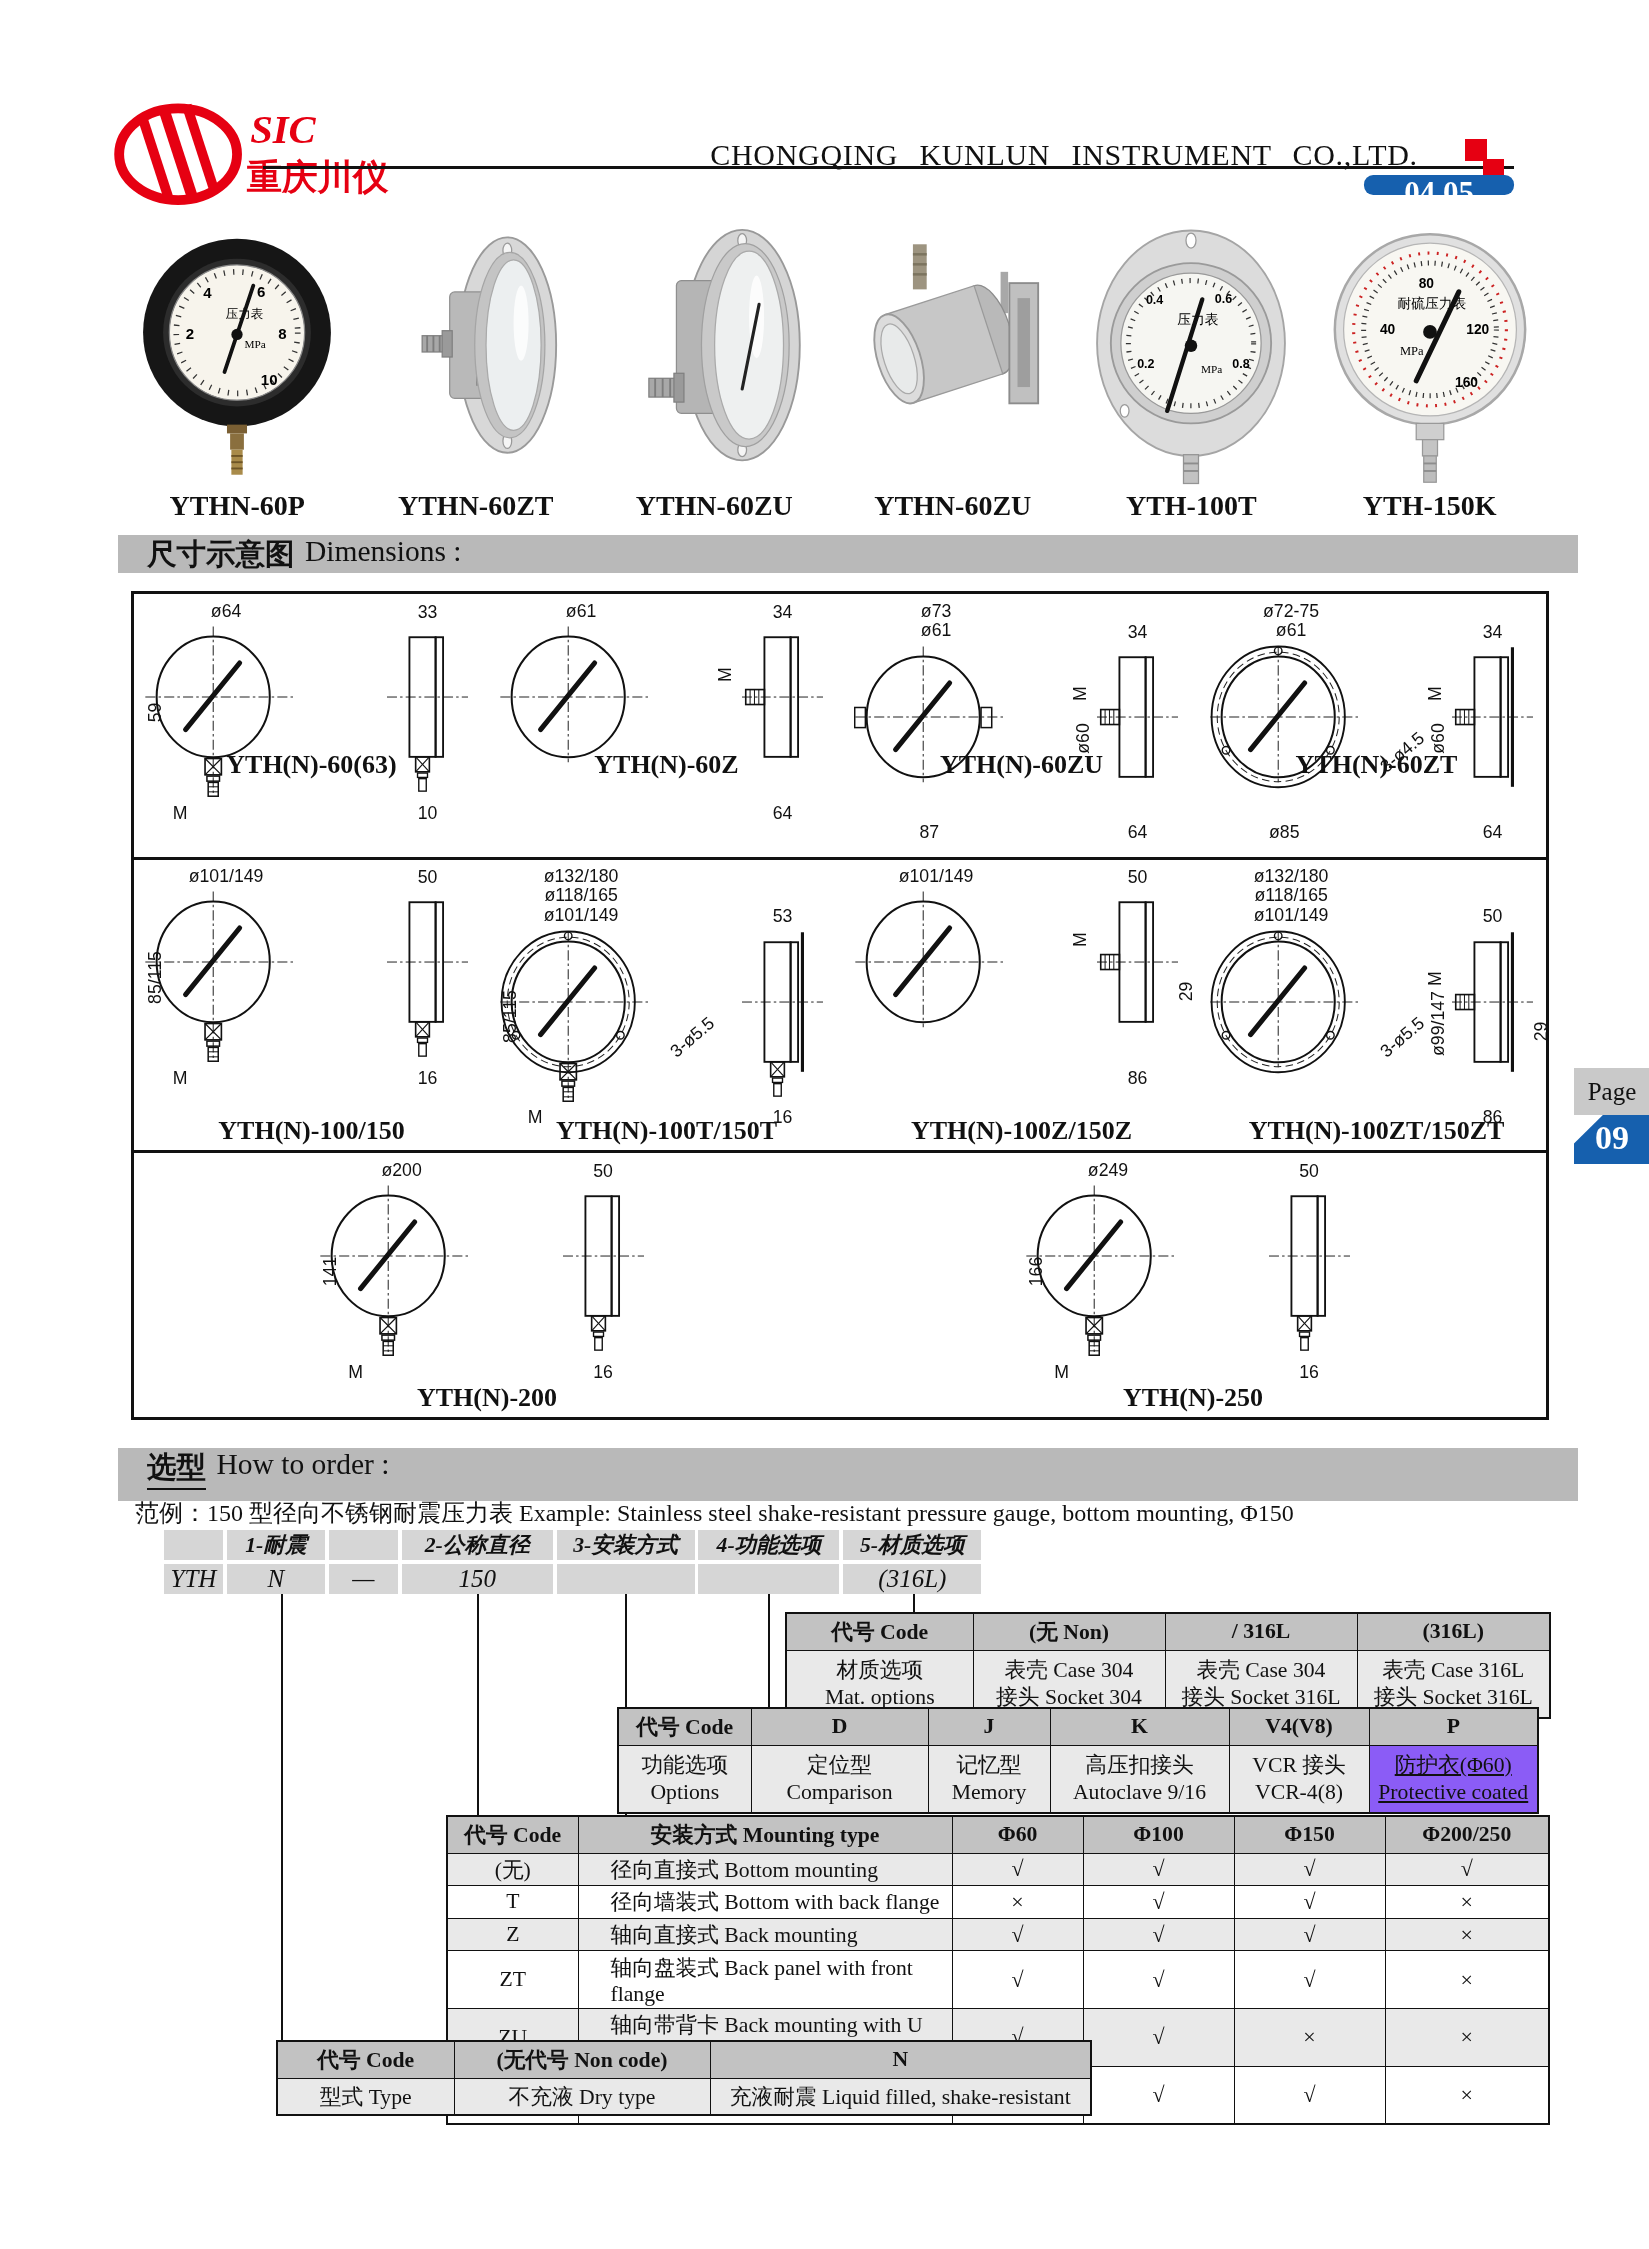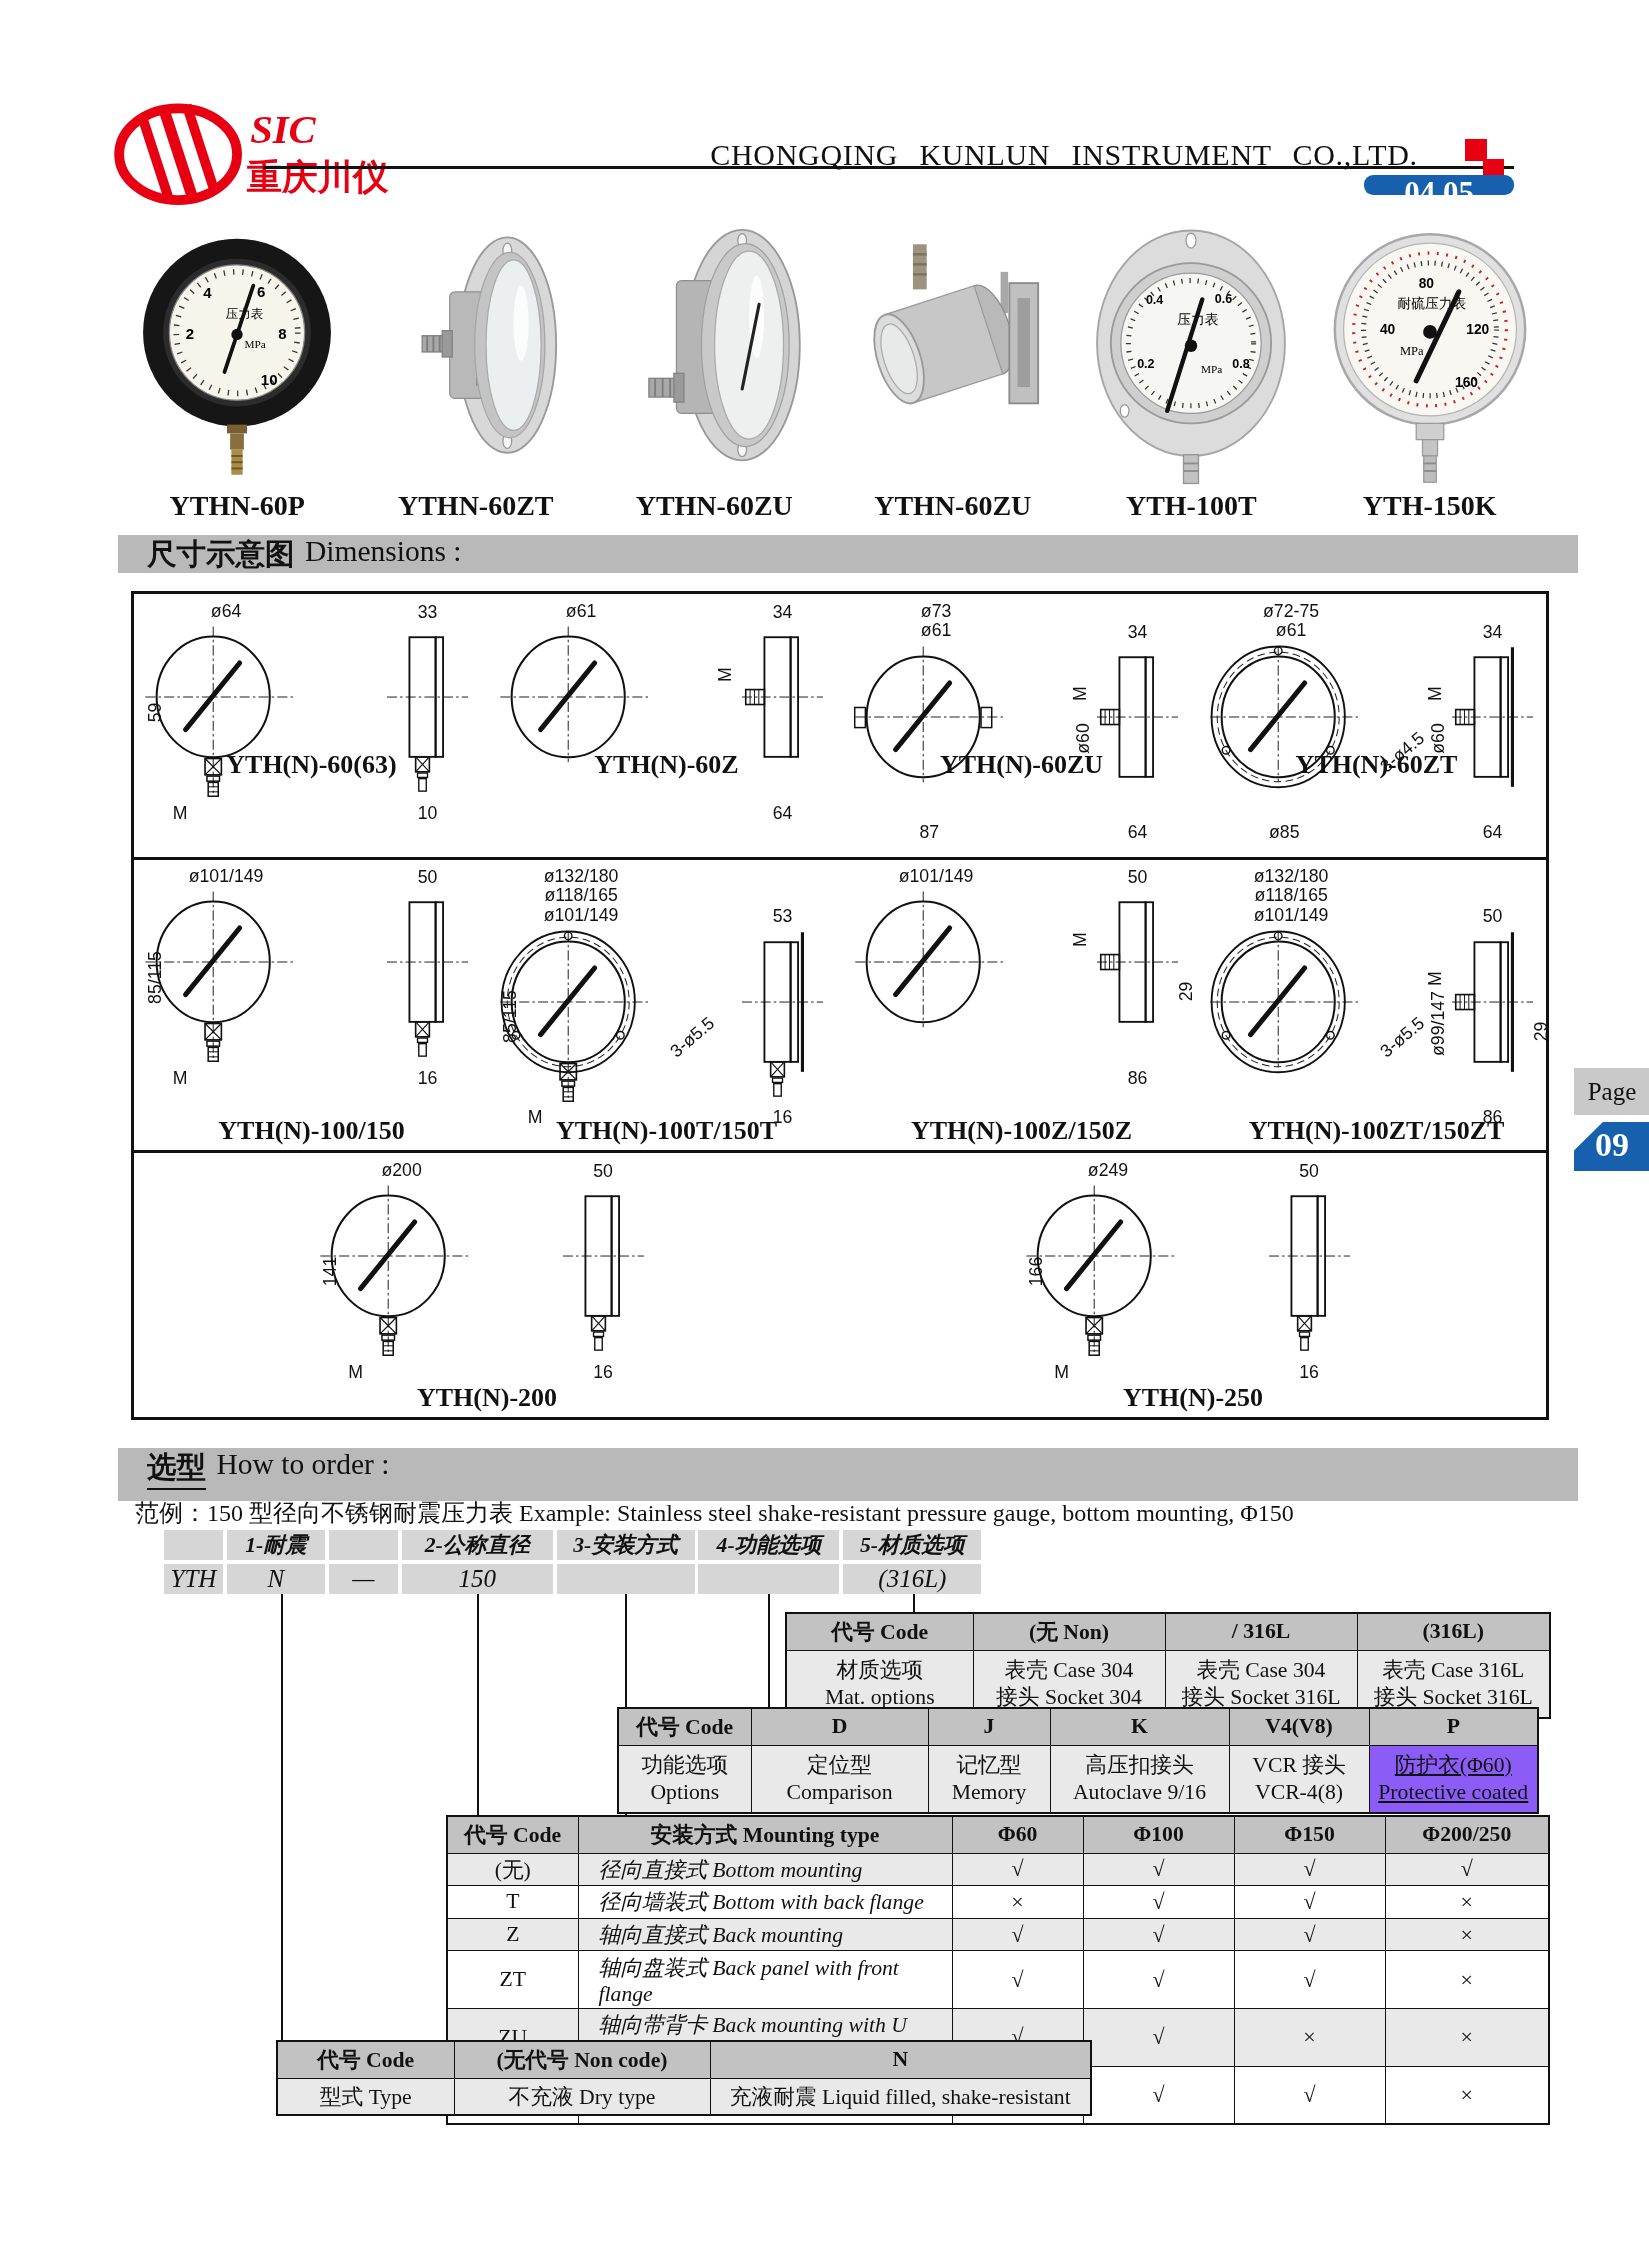--- a/index.html
+++ b/index.html
@@ -33,37 +33,37 @@
   .dim-label{position:absolute;font-family:"Liberation Sans","DejaVu Sans",sans-serif;
              font-size:17.7px;color:#111;text-align:center;white-space:nowrap;}
   .dim-label.rot{transform:rotate(-90deg);}
   .dim-name{position:absolute;bottom:3.9px;left:0;width:100%;text-align:center;
             font-size:26px;font-weight:bold;}
 
   
   .pm{width:76px;}
   .pm-top{background:#c9c9c9;height:47px;text-align:center;font-size:25px;line-height:47px;}
   .pm-bot{background:#1660ae;height:49px;color:#fff;font-size:34px;font-weight:bold;
-          text-align:center;line-height:46px;clip-path:polygon(0 100%,0 58%,38% 0,100% 0,100% 100%);margin-top:7px;}
+          text-align:center;line-height:46px;clip-path:polygon(0 100%,0 58%,38% 0,100% 0,100% 100%);}
 
   
   .example{font-size:24px;white-space:nowrap;}
   .code-table{display:grid;grid-template-columns:59px 98px 69px 151px 138px 141px 138px;
               grid-auto-rows:30px;gap:3.9px;}
   .ct-cell{background:#d6d6d6;text-align:center;font-style:italic;}
   .ct-head{font-size:21.7px;font-weight:bold;line-height:30px;}
   .ct-val{font-size:25px;line-height:30px;}
 
   table{border-collapse:collapse;table-layout:fixed;}
   td{border:1.6px solid #111;text-align:center;vertical-align:middle;font-size:21.7px;padding:1.3px 2.6px;overflow:hidden;}
   .otable{border:2.6px solid #111;}
   .th{background:#c2c2c2;height:33px;font-weight:bold;}
   .trow{background:#e9e9e9;}
   .l{display:block;line-height:1.25;}
-  .desc{text-align:left;padding-left:20px;font-style:italic;}
+  .desc{text-align:left;padding-left:32px;}
   .mark{font-size:22px;}
   .vline{position:absolute;width:2px;background:#111;}
 </style>
 </head>
 <body>
 
 <div class="page">
 
   <svg class="abs" style="left:112px;top:92px;" width="368" height="131" viewBox="0 0 560 200">
     <ellipse cx="100" cy="95" rx="90" ry="70" fill="none" stroke="#e60012" stroke-width="15"></ellipse>

